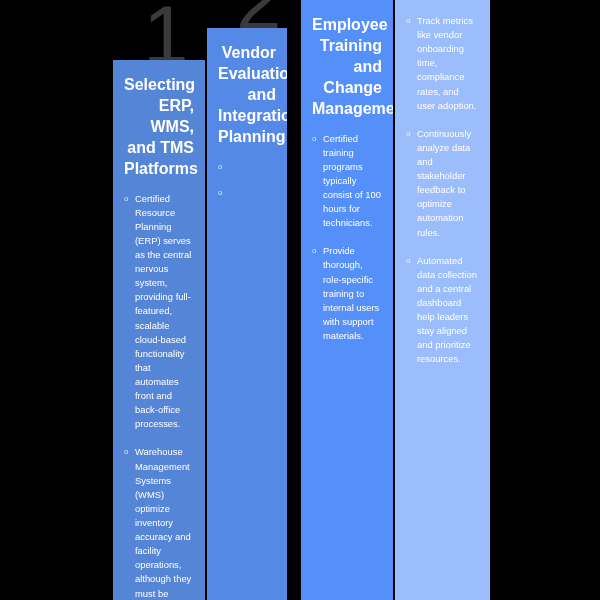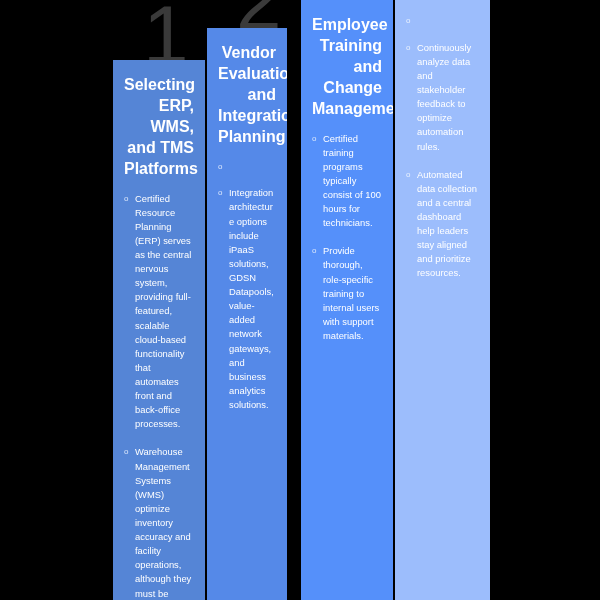--- a/index.html
+++ b/index.html
@@ -100,21 +100,20 @@
   </div>
 
   <div class="column col-2" style="background: rgb(85, 137, 232);">
     <div class="col-title">Vendor Evaluation and Integration Planning</div>
     <ul class="bullets">
       <li class="bullet">
         <span class="bullet-marker">o</span>
       </li>
       <li class="bullet">
         <span class="bullet-marker">o</span>
-        <span class="bullet-text">Integration architecture options include iPaaS solutions, GDSN Datapools, value-added network gateways, and business analytics solutions.</span>
       </li>
     </ul>
   </div>
 
   <div class="column col-3" style="background: rgb(85, 144, 250);">
     <div class="col-title">Employee Training and Change Management</div>
     <ul class="bullets">
       <li class="bullet">
         <span class="bullet-marker">o</span>
         <span class="bullet-text">Certified training programs typically consist of 100 hours for technicians.</span>
@@ -124,20 +123,21 @@
         <span class="bullet-text">Provide thorough, role-specific training to internal users with support materials.</span>
       </li>
     </ul>
   </div>
 
   <div class="column col-4" style="background: rgb(156, 189, 252);">
 
     <ul class="bullets">
       <li class="bullet">
         <span class="bullet-marker">o</span>
+        <span class="bullet-text">Track metrics like vendor onboarding time, compliance rates, and user adoption.</span>
       </li>
       <li class="bullet">
         <span class="bullet-marker">o</span>
         <span class="bullet-text">Continuously analyze data and stakeholder feedback to optimize automation rules.</span>
       </li>
       <li class="bullet">
         <span class="bullet-marker">o</span>
         <span class="bullet-text">Automated data collection and a central dashboard help leaders stay aligned and prioritize resources.</span>
       </li>
     </ul>

